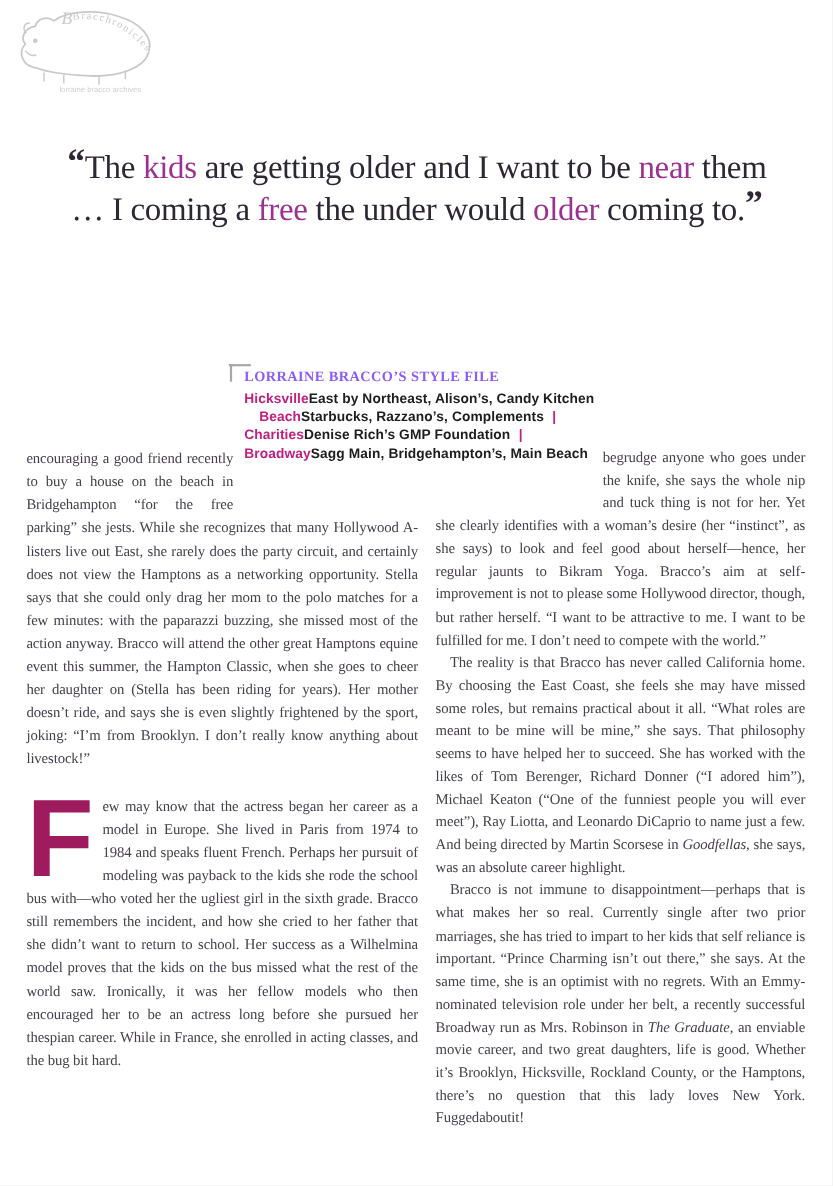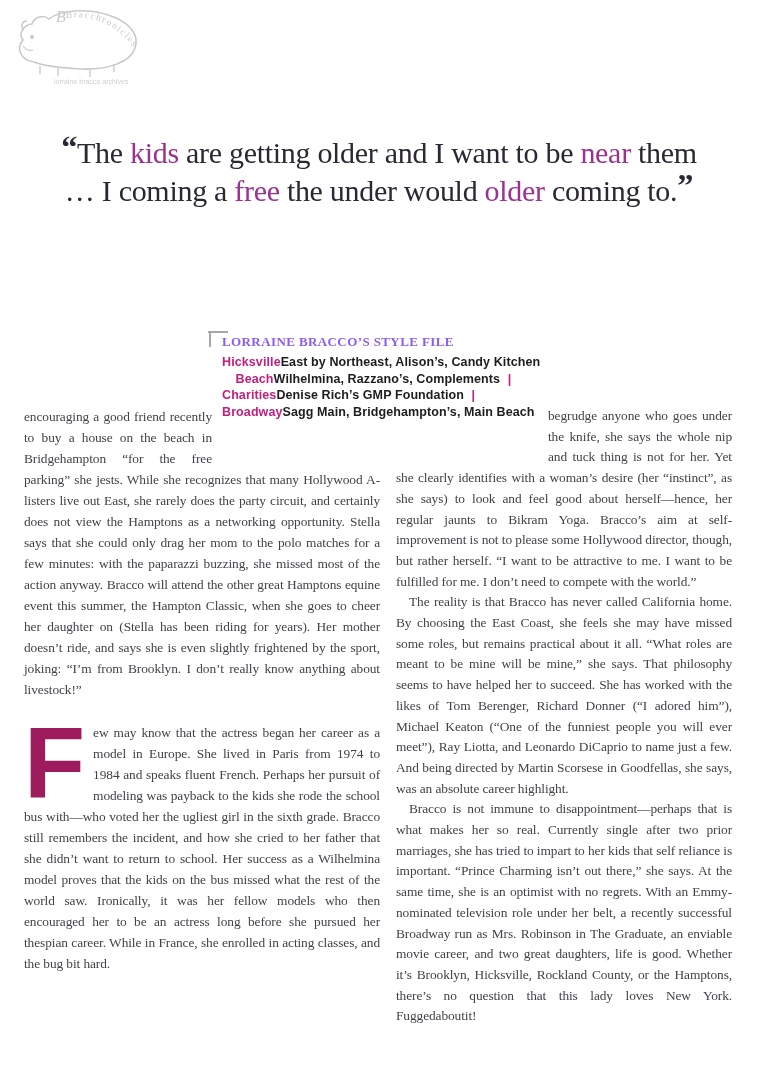--- a/index.html
+++ b/index.html
@@ -44,21 +44,21 @@
   .col p{margin:0;padding:0;}
   .indent{text-indent:13px;}
   .spacer-r{float:right;width:168px;height:63px;}
   .spacer-l{float:left;width:152px;height:62px;}
   .dropcap-para{margin-top:22px !important;}
   .dropcap{
     float:left;font-family:"Liberation Sans", sans-serif;font-weight:700;
     font-size:100px;line-height:74px;height:74px;color:#9e1b5e;
     margin:3px 10px 0 0;letter-spacing:-2px;
   }
-  .ital{}
+  .ital{font-style:italic;}
 </style>
 </head>
 <body>
 
 <div id="page">
 
   <div class="logo">
     <svg width="150" height="84" viewBox="0 0 150 84">
 
       <path d="M24 58 C 10 56 6 44 13 36 C 8 30 13 21 22 20 C 24 13 33 10 39 15 C 50 6 78 4 98 11 C 118 17 130 30 125 44 C 121 58 98 66 72 65 C 52 64 34 62 24 58 Z" fill="none" stroke="#c9c9c9" stroke-width="1.6"></path>
@@ -85,21 +85,21 @@
   </div>
 
   <div class="style-file">
     <div class="sf-mark">
         <div class="h"></div>
         <div class="v"></div>
       </div>
     <div class="sf-header">LORRAINE BRACCO’S STYLE FILE</div>
     <div class="sf-body">
       <span class="sf-label">Hicksville</span><span>East by Northeast, Alison’s, Candy Kitchen</span><span class="sf-gap"></span>
-      <span class="sf-label">Beach</span><span>Wilhelmina, Razzano’s, Complements</span>
+      <span class="sf-label">Beach</span><span>Starbucks, Razzano’s, Complements</span>
       <span class="sf-sep">|</span>
       <span class="sf-label">Charities</span><span>Denise Rich’s GMP Foundation</span>
       <span class="sf-sep">|</span>
       <span class="sf-label">Broadway</span><span>Sagg Main, Bridgehampton’s, Main Beach</span>
     </div>
   </div>
 
   <div class="col col-left">
     <p><span class="spacer-r"></span><span>encouraging a good friend recently to buy a house on the beach in Bridgehampton “for the free parking” she jests. While she recognizes that many Hollywood A-listers live out East, she rarely does the party circuit, and certainly does not view the Hamptons as a networking opportunity. Stella says that she could only drag her mom to the polo matches for a few minutes: with the paparazzi buzzing, she missed most of the action anyway. Bracco will attend the other great Hamptons equine event this summer, the Hampton Classic, when she goes to cheer her daughter on (Stella has been riding for years). Her mother doesn’t ride, and says she is even slightly frightened by the sport, joking: “I’m from Brooklyn. I don’t really know anything about livestock!”</span></p>
     <p class="dropcap-para"><span class="dropcap">F</span><span>ew may know that the actress began her career as a model in Europe. She lived in Paris from 1974 to 1984 and speaks fluent French. Perhaps her pursuit of modeling was payback to the kids she rode the school bus with—who voted her the ugliest girl in the sixth grade. Bracco still remembers the incident, and how she cried to her father that she didn’t want to return to school. Her success as a Wilhelmina model proves that the kids on the bus missed what the rest of the world saw. Ironically, it was her fellow models who then encouraged her to be an actress long before she pursued her thespian career. While in France, she enrolled in acting classes, and the bug bit hard.</span></p>

